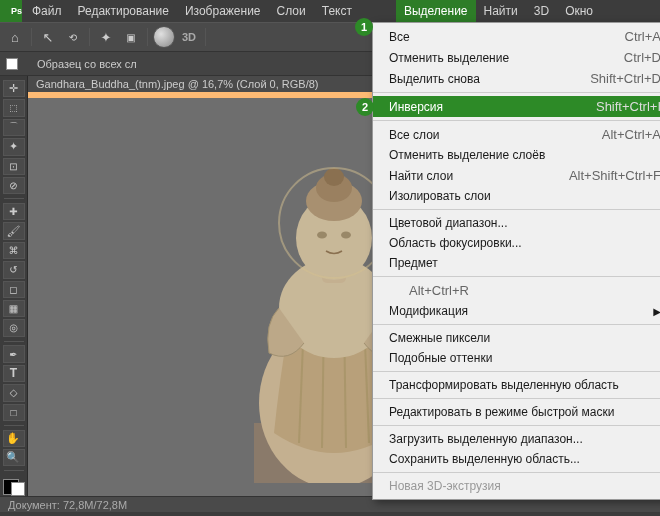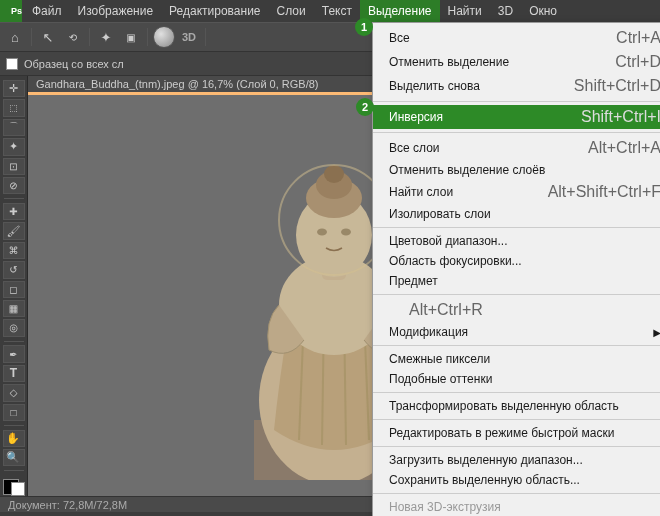--- a/index.html
+++ b/index.html
@@ -27,20 +27,21 @@
       padding: 2px 8px;
       cursor: pointer;
       white-space: nowrap;
       height: 100%;
       display: flex;
       align-items: center;
     }
     .menubar-item.active {
       background: #2d7d27;
       color: white;
+      margin-left: 36px;
     }
 
     
     .toolbar {
       width: 100%;
       height: 30px;
       background: #4a4a4a;
       display: flex;
       align-items: center;
       padding: 2px 4px;
@@ -51,21 +52,21 @@
 
     
     .options-bar {
       width: 100%;
       height: 24px;
       background: #434343;
       display: flex;
       align-items: center;
       padding: 2px 6px;
       border-bottom: 1px solid #333;
-      gap: 6px;
+      gap: 19px;
     }
 
     
     .main-area {
       display: flex;
       width: 100%;
       height: calc(516px - 22px - 30px - 24px - 20px);
     }
 
     
@@ -103,21 +104,21 @@
       flex: 1;
       background: #6e6e6e;
       position: relative;
       overflow: hidden;
     }
     .canvas-title {
       background: #4a4a4a;
       color: #ccc;
       font-size: 11px;
       padding: 2px 8px;
-      border-bottom: 3px solid #fdba74;
+      border-bottom: 6px solid #fdba74;
     }
     .canvas-content {
       width: 100%;
       height: calc(100% - 20px);
       display: flex;
       align-items: center;
       justify-content: center;
       overflow: hidden;
     }
 
@@ -165,21 +166,21 @@
       color: #999;
       cursor: default;
     }
     .menu-separator {
       height: 1px;
       background: #ccc;
       margin: 3px 0;
     }
     .menu-shortcut {
       color: #666;
-      font-size: 16px;
+      font-size: 13px;
       margin-left: 20px;
     }
     .menu-item.highlighted .menu-shortcut {
       color: #ddd;
     }
     .menu-arrow {
       font-size: 10px;
       margin-left: 10px;
     }
 
@@ -278,24 +279,24 @@
 <body>
 
 <div class="menubar">
   <div class="menubar-ps-icon">
     <span>Ps</span>
   </div>
   <div class="menubar-item">
     <span>Файл</span>
   </div>
   <div class="menubar-item">
+    <span>Редактирование</span>
+  </div>
+  <div class="menubar-item">
     <span>Изображение</span>
-  </div>
-  <div class="menubar-item">
-    <span>Редактирование</span>
   </div>
   <div class="menubar-item">
     <span>Слои</span>
   </div>
   <div class="menubar-item">
     <span>Текст</span>
   </div>
   <div class="menubar-item active">
     <span>Выделение</span>
   </div>

